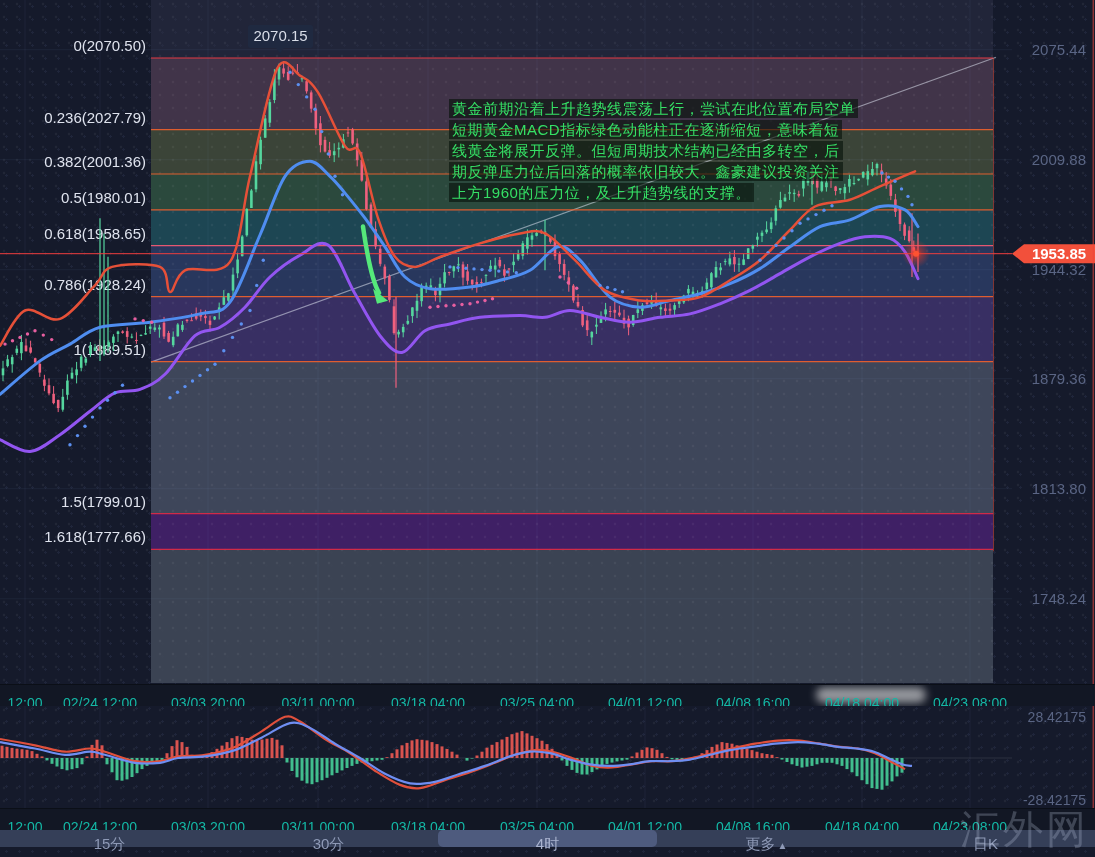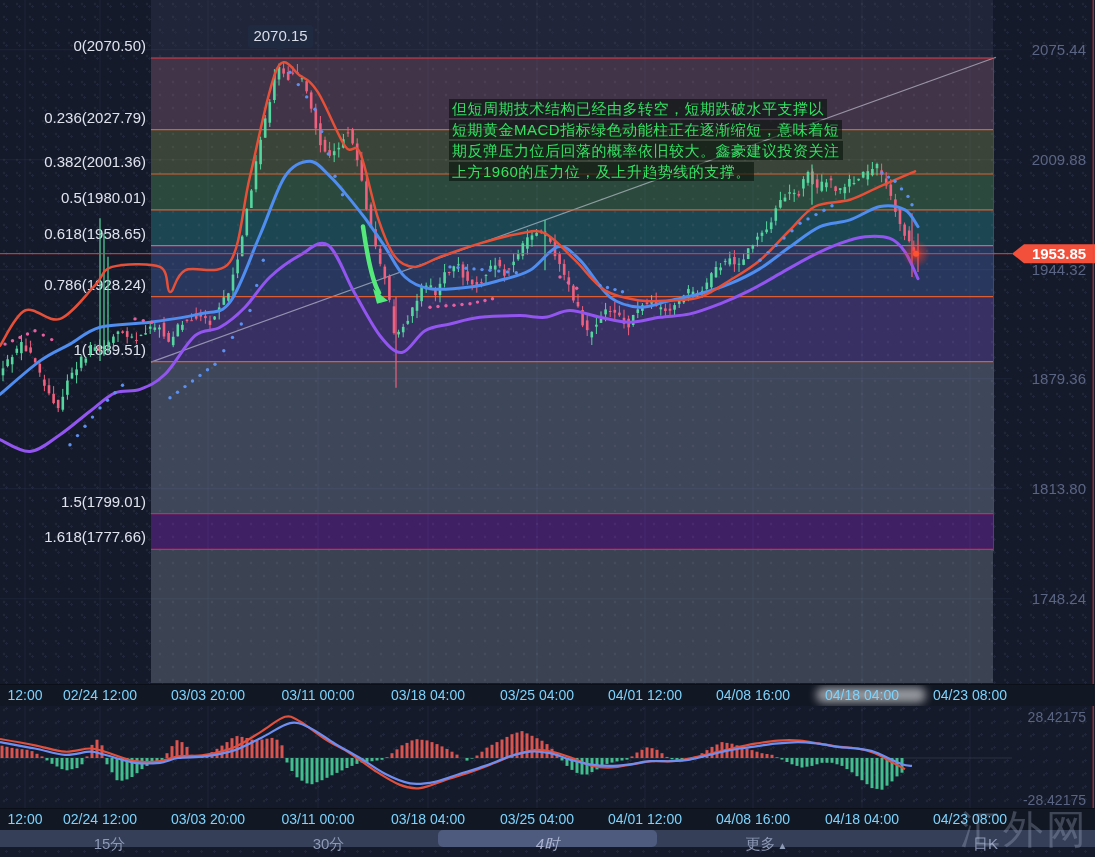--- a/index.html
+++ b/index.html
@@ -18,37 +18,37 @@
     background:rgba(6,18,10,0.62);color:#35e065;font-size:15px;
     padding:1px 3px;letter-spacing:0.5px;
   }
   .axis-row{
     position:absolute;left:0;width:1095px;height:22px;background:#121724;
     overflow:hidden;border-top:1px solid rgba(0,0,0,0.35);box-sizing:border-box;
   }
   #top-axis{top:684px;}
   #bottom-axis{top:808px;}
   .xlab{
-    position:absolute;top:0;line-height:21px;transform:translateX(-50%);
-    color:#7dd3fc;font-size:14px;white-space:nowrap;
+    position:absolute;top:8px;line-height:21px;transform:translateX(-50%);
+    color:#14b8a6;font-size:14px;white-space:nowrap;
   }
   #macd-panel{position:absolute;left:0;top:706px;width:907px;height:102px;}
   #smudge{
     position:absolute;left:816px;top:2px;width:110px;height:16px;
     background:rgba(255,255,255,0.55);border-radius:8px;filter:blur(4px);
   }
   #tabbar{
     position:absolute;left:0;top:830px;width:1095px;height:17px;
     background:#353f58;display:flex;z-index:6;
   }
   .tab{
     flex:1;text-align:center;line-height:27px;color:#8e99b6;font-size:15px;
     cursor:pointer;white-space:nowrap;
   }
-  .tab.active{background:#4e5b7e;border-radius:5px;color:#aab4d0;font-style:italic;}
+  .tab.active{background:#4e5b7e;border-radius:5px;color:#aab4d0;}
   .tab .arr{font-size:10px;margin-left:2px;}
   #watermark{
     position:absolute;right:6px;bottom:0px;font-size:40px;letter-spacing:3px;
     color:rgba(195,205,228,0.26);z-index:7;pointer-events:none;
     font-family:"DejaVu Sans",sans-serif;
   }
 </style>
 </head>
 <body>
 
@@ -631,22 +631,23 @@
   <polygon points="373,288.8 388,300.8 377,303.8" fill="#55e87a"></polygon>
 </g>
         <g>
   <rect x="248" y="25" width="65" height="23" rx="2" fill="#1f2940"></rect>
   <polygon points="276,48 284,48 280,53" fill="#1f2940"></polygon>
   <text x="280.5" y="41" text-anchor="middle" font-size="15" fill="#d8dde8">2070.15</text>
 </g>
         <line x1="1093.2" y1="0" x2="1093.2" y2="684" stroke="rgba(240,70,60,0.8)" stroke-width="1"></line>
       </svg>
     <div id="annotation">
-        <div class="ann-line"><span>但短周期技术结构已经由多转空，短期跌破水平支撑以</span></div>
+        <div class="ann-line"><span>黄金前期沿着上升趋势线震荡上行，尝试在此位置布局空单</span></div>
         <div class="ann-line"><span>短期黄金MACD指标绿色动能柱正在逐渐缩短，意味着短</span></div>
+        <div class="ann-line"><span>线黄金将展开反弹。但短周期技术结构已经由多转空，后</span></div>
         <div class="ann-line"><span>期反弹压力位后回落的概率依旧较大。鑫豪建议投资关注</span></div>
         <div class="ann-line"><span>上方1960的压力位，及上升趋势线的支撑。</span></div>
       </div>
   </div>
   <div id="top-axis" class="axis-row">
     <div id="smudge"></div>
   <span class="xlab" style="left: 25px;">12:00</span>
       <span class="xlab" style="left: 100px;">02/24 12:00</span>
       <span class="xlab" style="left: 208px;">03/03 20:00</span>
       <span class="xlab" style="left: 318px;">03/11 00:00</span>

